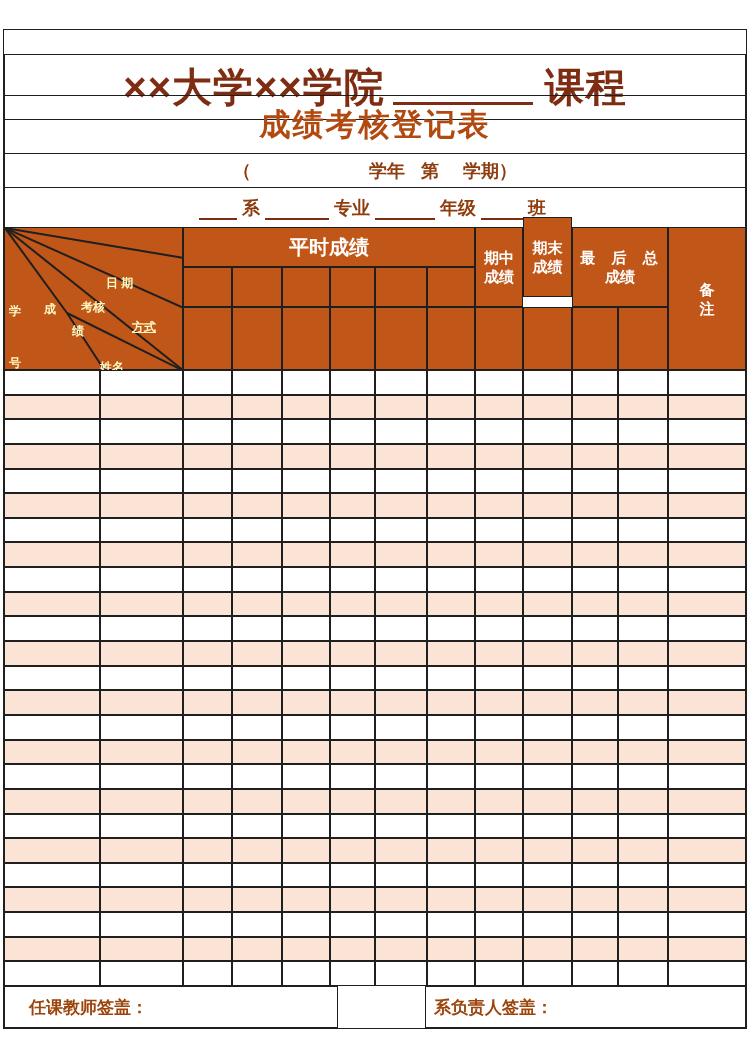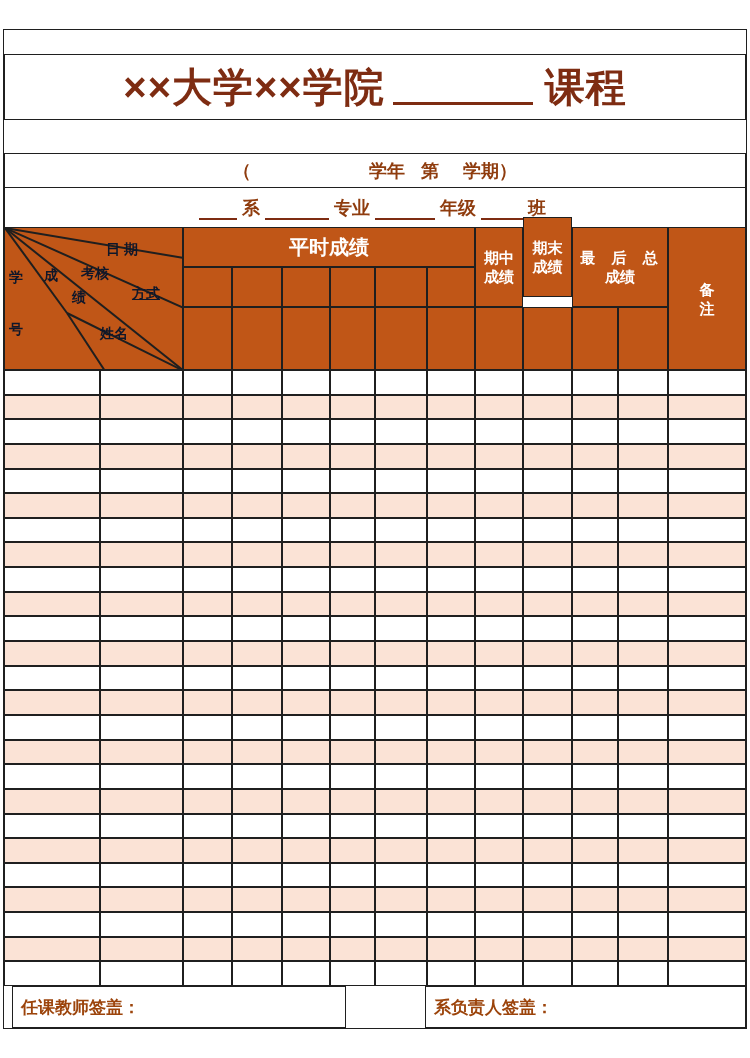--- a/index.html
+++ b/index.html
@@ -25,21 +25,21 @@
   .dept .lbl { margin:0 5px; }
   .dept .blank { height:0; border-bottom:2px solid #7e2c12; align-self:flex-end; margin-bottom:7px; }
   .w38{width:38px;} .w64{width:64px;} .w60{width:60px;} .w42{width:42px;}
 
   
   .hcell { position:absolute; background:#c05617; border:1px solid #1f1f1f; color:#ffffff;
            display:flex; align-items:center; justify-content:center; text-align:center;
            font-size:15px; line-height:19px; }
   .corner { left:0; top:197px; width:179px; height:143px; }
   .corner svg { position:absolute; left:0; top:0; }
-  .corner .dl { position:absolute; font-size:14px; color:#0f172a; white-space:nowrap; }
+  .corner .dl { position:absolute; font-size:12px; color:#fef9c3; white-space:nowrap;margin-top:34px; }
   .h-daily   { left:179px; top:197px; width:292px; height:40px; font-size:20px; }
   .h-mid     { left:471px; top:197px; width:48px; height:80px; }
   .h-fin     { left:519px; top:187px; width:49px; height:80px; }
   .h-tot     { left:568px; top:197px; width:96px; height:80px; }
   .h-tot .l1 { letter-spacing:6px; margin-left:4px; }
   .h-rem     { left:664px; top:197px; width:78px; height:143px; }
   .h-sub     { background:#c05617; }
 
   
   .body-grid {
@@ -47,35 +47,38 @@
     display:grid;
     grid-template-columns:96px 83px 49px 50px 48px 45px 52px 48px 48px 49px 46px 50px 78px;
     grid-template-rows:repeat(25,1fr);
   }
   .bcell { border:1px solid #1f1f1f; background:#ffffff; }
   .bcell.alt { background:#fbe3d6; }
 
   
   .foot { position:absolute; top:956px; height:42px; background:#ffffff; border:1px solid #1f1f1f;
           display:flex; align-items:center; color:#9c440b; font-size:17px; }
-  .foot-left { left:8px; width:334px; padding-left:8px; }
+  .foot-left { left:0; width:334px; padding-left:24px; }
   .foot-right { left:421px; width:321px; padding-left:8px; }
 </style>
 </head>
 <body>
 
 <div class="page">
   <div class="frame">
 
     <div class="sect title1">
       <span>××大学××学院</span>
       <span class="blank"></span>
       <span>课程</span>
     </div>
 
+    <div class="sect title2">
+      <span>成绩考核登记表</span>
+    </div>
 
     <div class="sect semester">
       <span>（</span>
       <span class="sp-a"></span>
       <span>学年</span>
       <span class="sp-b"></span>
       <span>第</span>
       <span class="sp-c"></span>
       <span>学期）</span>
     </div>

